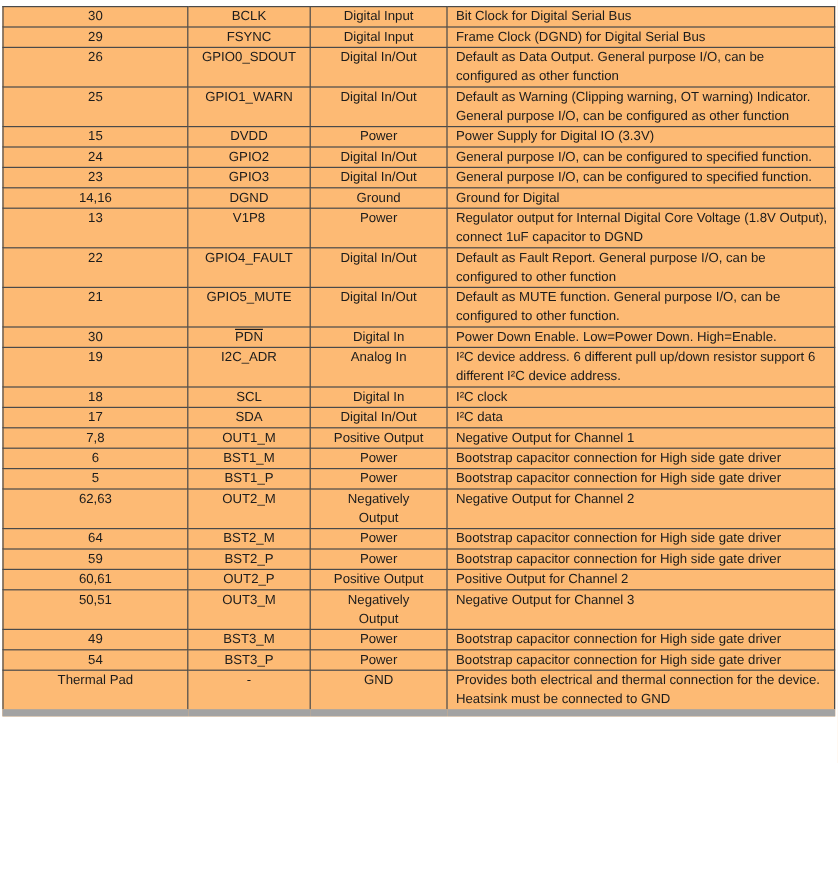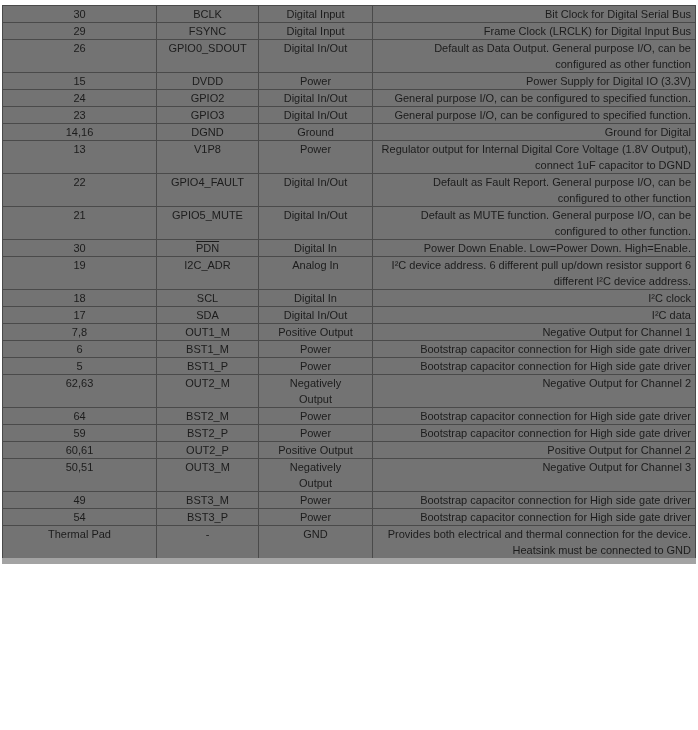--- a/index.html
+++ b/index.html
@@ -15,32 +15,32 @@
     box-sizing: border-box;
   }
   table.pin-table {
     border-collapse: collapse;
     table-layout: fixed;
     width: 693px;
     margin: 5px 0 0 2px;
     font-family: "Liberation Sans", sans-serif;
     font-size: 11px;
     color: #1c1c1c;
-    background: #737373;
+    background: #fdba74;
   }
   table.pin-table td {
     border: 1px solid #4a4a4a;
     line-height: 16px;
     padding: 0 3px;
     vertical-align: top;
     text-align: center;
     overflow-wrap: break-word;
   }
   table.pin-table td.col-desc {
-    text-align: right;
+    text-align: left;
     padding: 0 4px 0 7px;
   }
   table.pin-table td.col-type {
     white-space: pre-line;
   }
   table.pin-table tr:last-child td {
     border-bottom: 6px solid #a3a3a3;
   }
   .overline {
     text-decoration: overline;
@@ -61,27 +61,33 @@
         <tr>
           <td class="col-pin">30</td>
           <td class="col-name">BCLK</td>
           <td class="col-type">Digital Input</td>
           <td class="col-desc">Bit Clock for Digital Serial Bus</td>
         </tr>
         <tr>
           <td class="col-pin">29</td>
           <td class="col-name">FSYNC</td>
           <td class="col-type">Digital Input</td>
-          <td class="col-desc">Frame Clock (LRCLK) for Digital Input Bus</td>
+          <td class="col-desc">Frame Clock (DGND) for Digital Serial Bus</td>
         </tr>
         <tr>
           <td class="col-pin">26</td>
           <td class="col-name">GPIO0_SDOUT</td>
           <td class="col-type">Digital In/Out</td>
           <td class="col-desc">Default as Data Output. General purpose I/O, can be configured as other function</td>
+        </tr>
+        <tr>
+          <td class="col-pin">25</td>
+          <td class="col-name">GPIO1_WARN</td>
+          <td class="col-type">Digital In/Out</td>
+          <td class="col-desc">Default as Warning (Clipping warning, OT warning) Indicator. General purpose I/O, can be configured as other function</td>
         </tr>
         <tr>
           <td class="col-pin">15</td>
           <td class="col-name">DVDD</td>
           <td class="col-type">Power</td>
           <td class="col-desc">Power Supply for Digital IO (3.3V)</td>
         </tr>
         <tr>
           <td class="col-pin">24</td>
           <td class="col-name">GPIO2</td>

